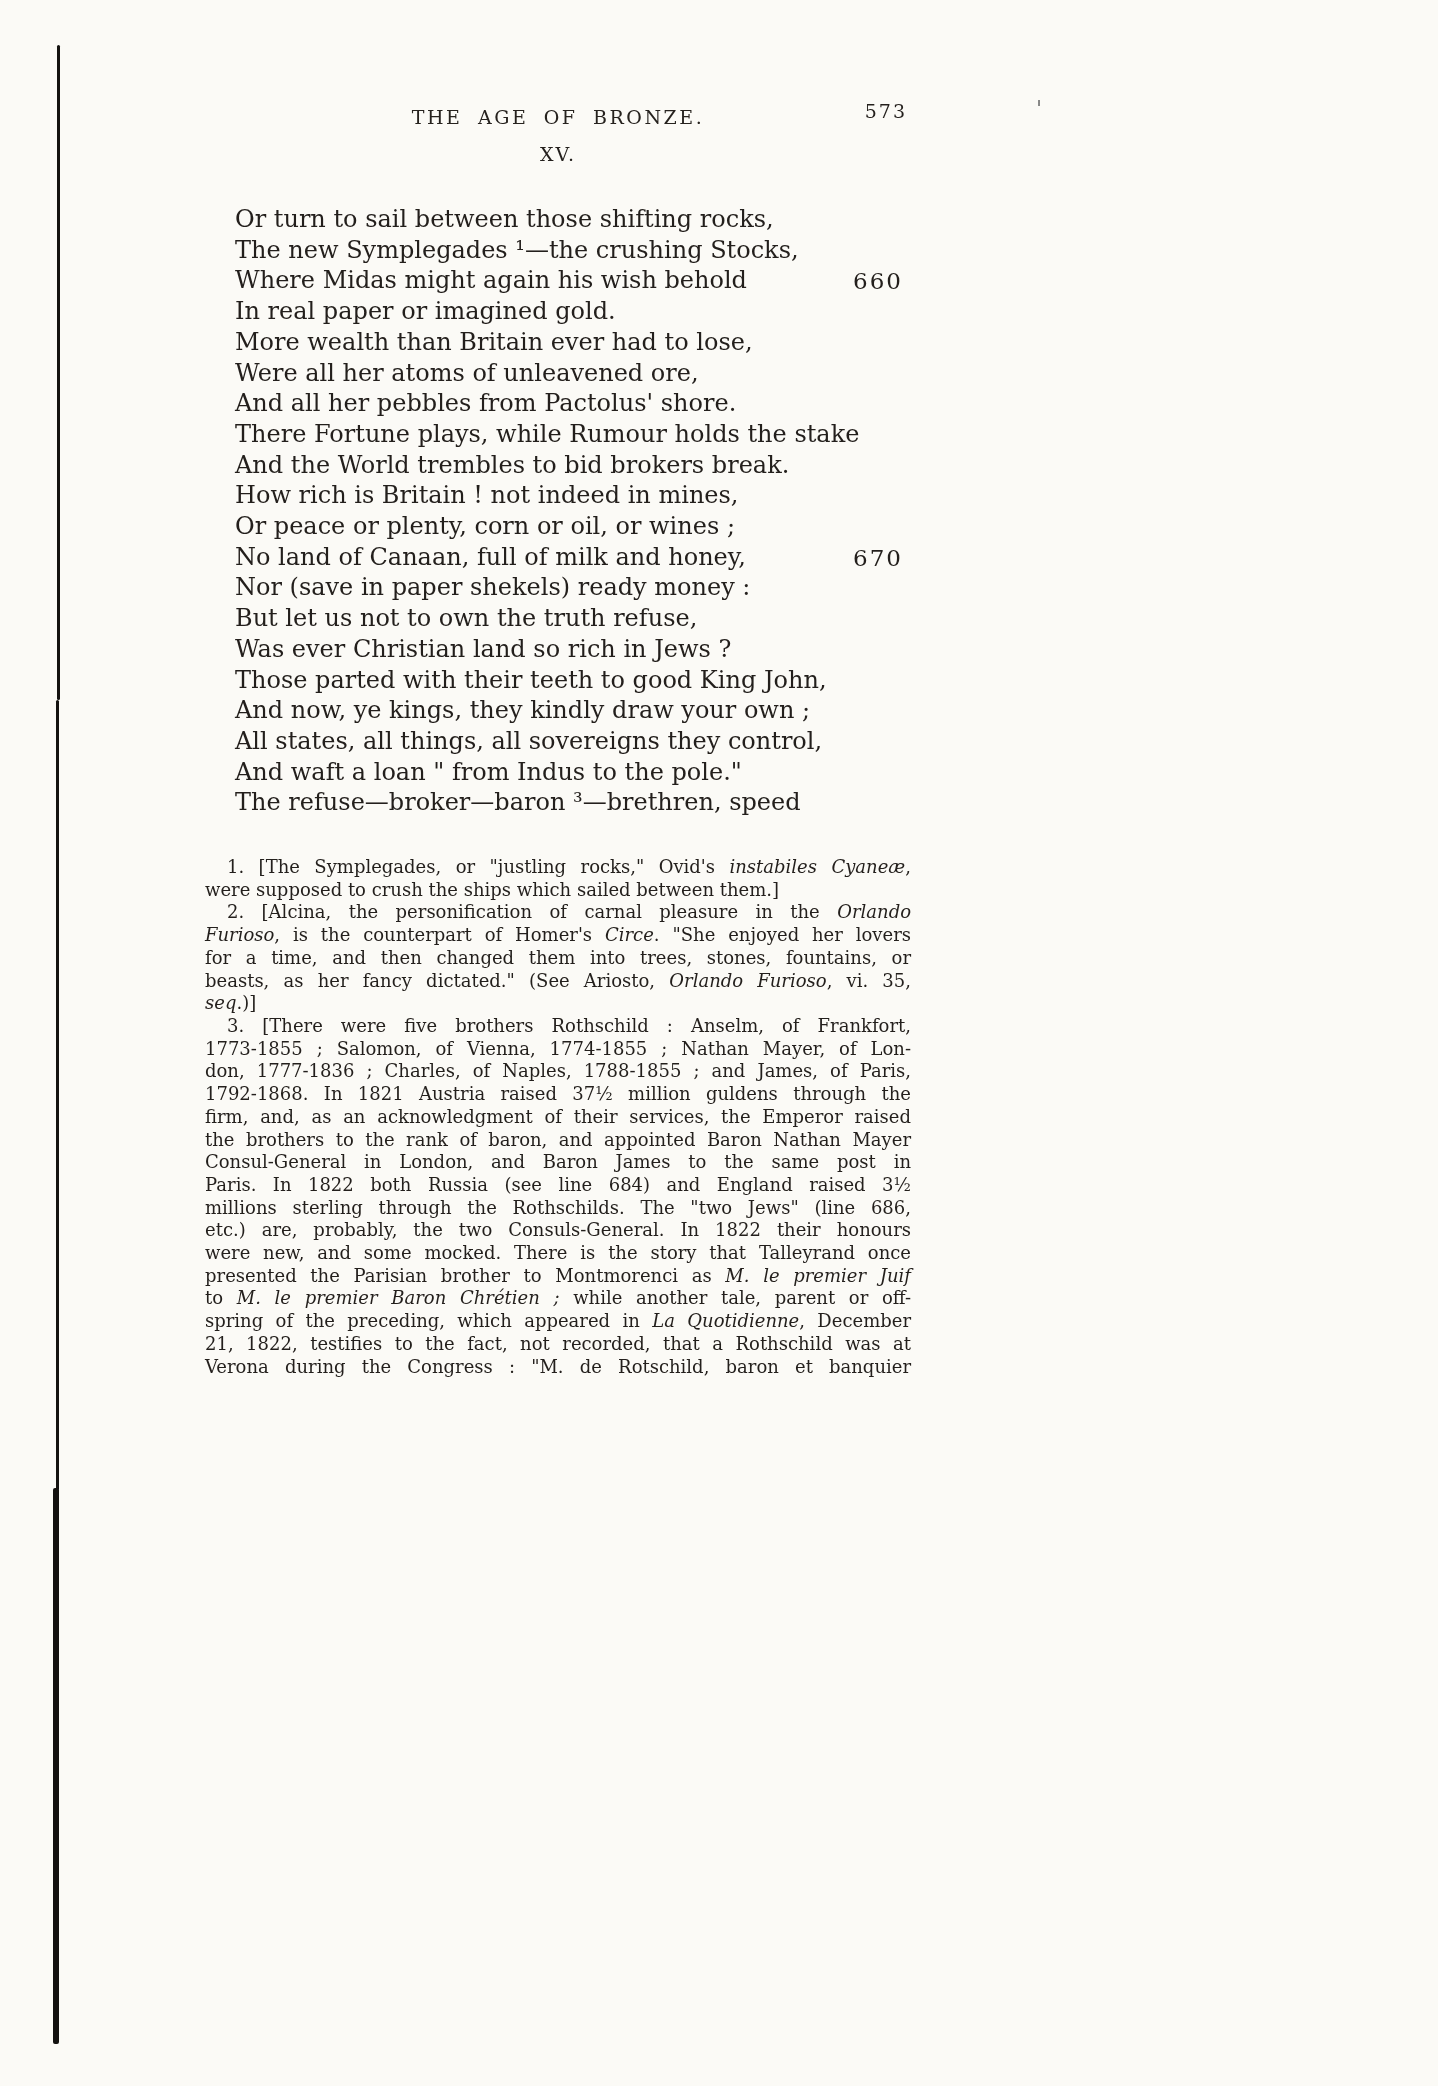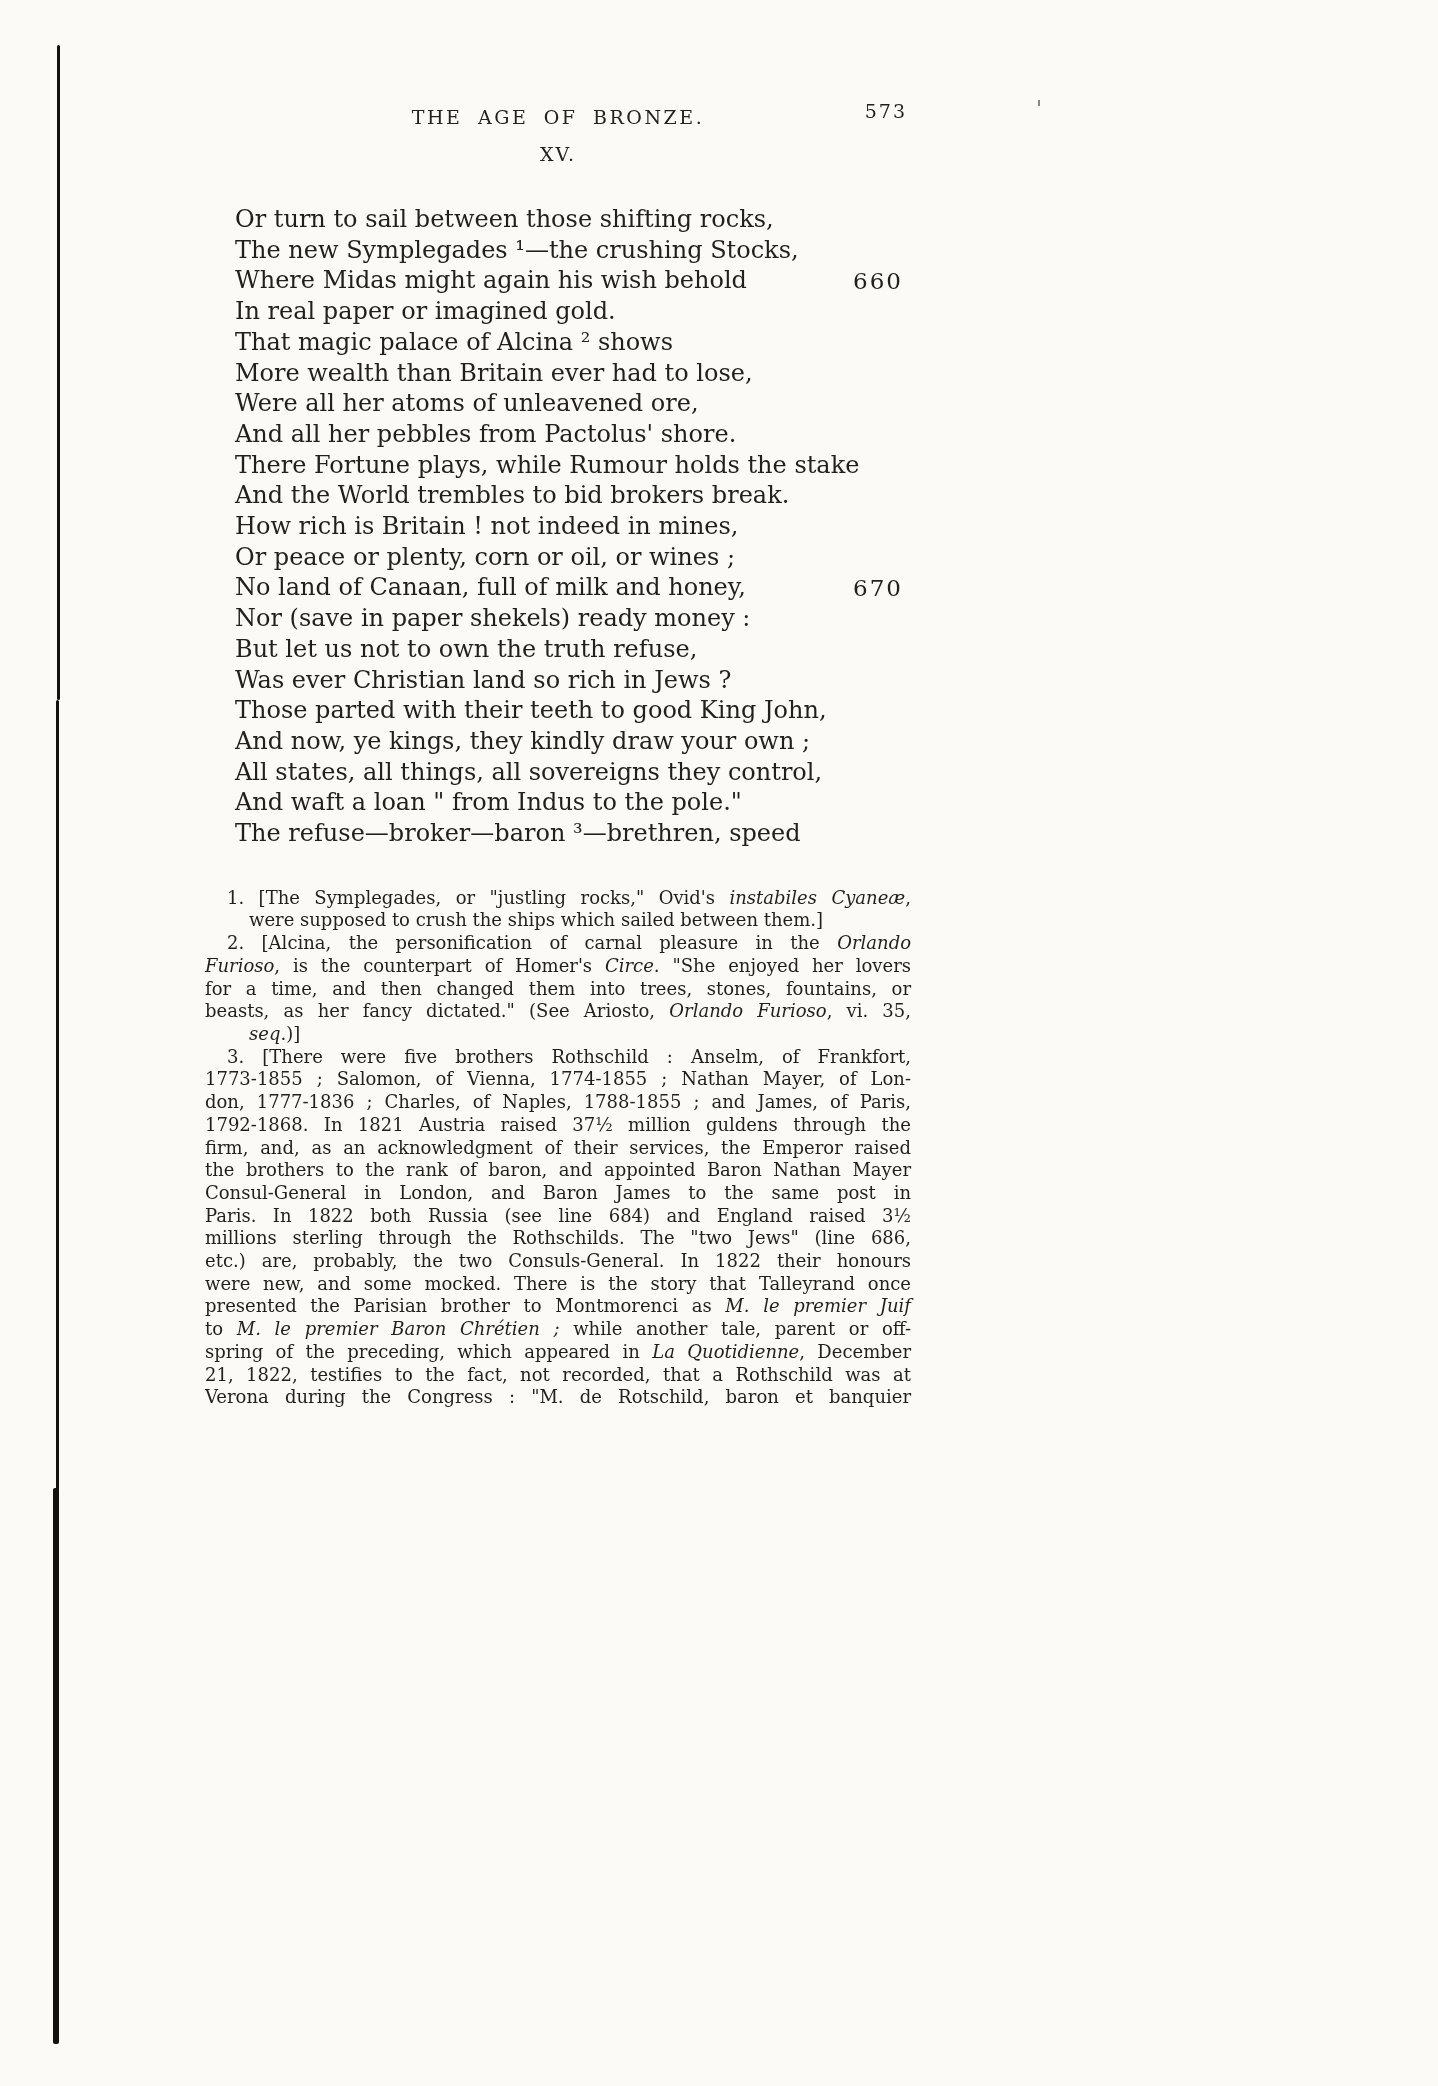--- a/index.html
+++ b/index.html
@@ -73,21 +73,21 @@
   .footnotes {
     margin-top: 38px;
     font-size: 18px;
     line-height: 22.7px;
   }
   .fn-line {
     text-align: justify;
     text-align-last: justify;
   }
   .fn-line.fn-first { text-indent: 22px; }
-  .fn-line.fn-last  { text-align-last: left; margin-left: 44px; }
+  .fn-line.fn-last  { text-align-last: left; }
   .it { font-style: italic; }
 </style>
 </head>
 <body>
 
 <div class="page">
 
   <div class="scan-border seg1"></div>
   <div class="scan-border seg2"></div>
   <div class="scan-border seg3"></div>
@@ -101,21 +101,20 @@
       <span class="page-number">573</span>
     </div>
 
     <div class="section-heading">XV.</div>
 
     <div class="poem">
         <div class="poem-line"><span>Or turn to sail between those shifting rocks,</span></div>
         <div class="poem-line"><span>The new Symplegades ¹—the crushing Stocks,</span></div>
         <div class="poem-line"><span>Where Midas might again his wish behold</span><span class="line-number">660</span></div>
         <div class="poem-line"><span>In real paper or imagined gold.</span></div>
-        <div class="poem-line"><span>That magic palace of Alcina ² shows</span></div>
         <div class="poem-line"><span>More wealth than Britain ever had to lose,</span></div>
         <div class="poem-line"><span>Were all her atoms of unleavened ore,</span></div>
         <div class="poem-line"><span>And all her pebbles from Pactolus' shore.</span></div>
         <div class="poem-line"><span>There Fortune plays, while Rumour holds the stake</span></div>
         <div class="poem-line"><span>And the World trembles to bid brokers break.</span></div>
         <div class="poem-line"><span>How rich is Britain ! not indeed in mines,</span></div>
         <div class="poem-line"><span>Or peace or plenty, corn or oil, or wines ;</span></div>
         <div class="poem-line"><span>No land of Canaan, full of milk and honey,</span><span class="line-number">670</span></div>
         <div class="poem-line"><span>Nor (save in paper shekels) ready money :</span></div>
         <div class="poem-line"><span>But let us not to own the truth refuse,</span></div>

